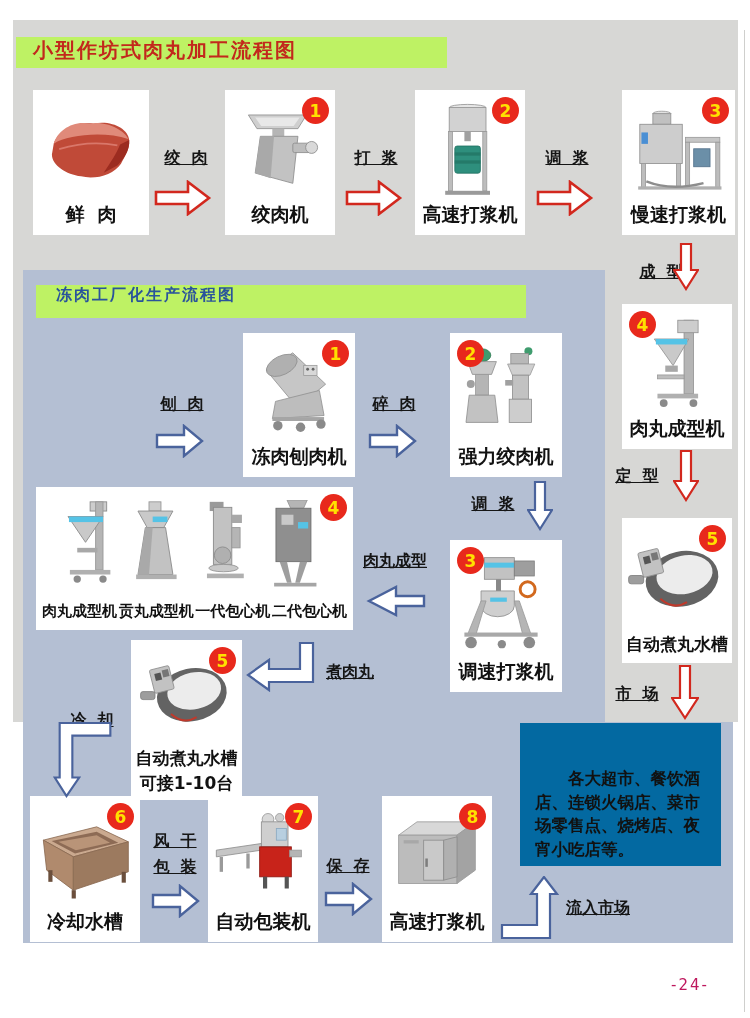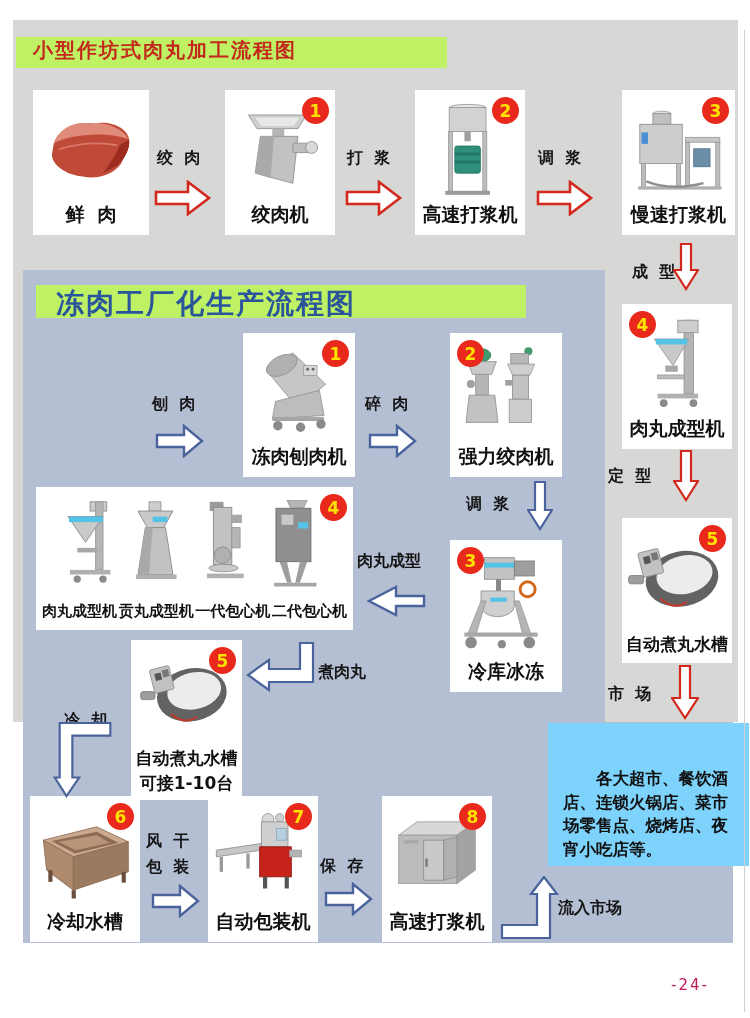--- a/index.html
+++ b/index.html
@@ -6,43 +6,43 @@
   #stage{position:relative;width:750px;height:1018px;background:#ffffff;overflow:hidden;
          font-family:"DejaVu Sans",sans-serif;}
   .panel{position:absolute;}
   .gray-base{left:13px;top:20px;width:725px;height:702px;background:#d7d7d5;}
   .blue-a{left:23px;top:270px;width:582px;height:673px;background:#b4bfd3;}
   .blue-b{left:605px;top:722px;width:128px;height:221px;background:#b4bfd3;}
   .title-bar{position:absolute;background:#bef264;display:flex;}
   .t1{left:16px;top:37px;width:431px;height:31px;}
   .t1 span{margin-left:17px;font-size:20px;font-weight:bold;color:#c2281c;letter-spacing:2px;}
   .t2{left:36px;top:285px;width:490px;height:33px;}
-  .t2 span{margin-left:20px;font-size:28px;font-weight:bold;color:#2a549b;letter-spacing:2px;}
+  .t2 span{margin-left:20px;font-size:16px;font-weight:bold;color:#2a549b;letter-spacing:2px;}
   .card{position:absolute;background:#ffffff;}
   .clabel{position:absolute;bottom:7px;left:0;right:0;text-align:center;
           font-weight:bold;font-size:19px;color:#111;white-space:pre;}
   .clabel.sm{font-size:17px;}
   .clabel2{position:absolute;bottom:4px;left:0;right:0;text-align:center;
            font-weight:bold;font-size:17px;color:#111;line-height:25px;white-space:pre;}
   .badge{position:absolute;width:27px;height:27px;border-radius:50%;background:#e8291c;
          color:#ffe100;font-size:17px;font-weight:bold;display:flex;align-items:center;
          justify-content:center;z-index:4;}
   .tr{top:7px;right:6px;} .tl{top:7px;left:7px;}
   .flabel{position:absolute;font-weight:bold;font-size:16px;color:#151515;
-          text-align:left;white-space:pre;z-index:3;}
+          text-align:center;white-space:pre;z-index:3;text-decoration:underline;}
   .arrow{position:absolute;z-index:3;}
   .mimg{position:absolute;left:0;top:4px;right:0;bottom:30px;display:flex;
         align-items:center;justify-content:center;}
   .mimg.tall{bottom:56px;}
   .gmach{position:absolute;left:0;top:8px;right:0;bottom:34px;display:flex;
          align-items:center;justify-content:center;}
   .glabels{position:absolute;bottom:9px;left:6px;right:6px;display:flex;
            justify-content:space-between;}
   .glabels span{font-weight:bold;font-size:15px;color:#111;white-space:nowrap;}
-  .market-box{position:absolute;left:548px;top:723px;width:201px;height:143px;background:#7dd3fc;}
+  .market-box{position:absolute;left:520px;top:723px;width:201px;height:143px;background:#0369a1;}
   .market-box p{margin:0;padding:44px 14px 0 15px;font-size:16.5px;font-weight:600;
                 color:#111;line-height:23.5px;text-indent:33px;}
   .page-num{position:absolute;left:660px;top:976px;width:60px;text-align:center;
             font-size:15px;color:#be185d;letter-spacing:2px;}
   .edge-line{position:absolute;left:744px;top:30px;width:1px;height:982px;background:#cfcfcd;}
 </style>
 </head>
 <body>
 
 <div id="stage">
@@ -257,21 +257,21 @@
         <path d="M30 48 h40 v18 a20 13 0 0 1 -40 0 Z" fill="#cfcfcf" stroke="#8d8d8d"></path>
         <rect x="41" y="56" width="20" height="5" fill="#55c3e6"></rect>
         <polygon points="14,100 30,60 36,60 24,100" fill="#b5b5b5" stroke="#999"></polygon>
         <polygon points="90,100 76,60 70,60 80,100" fill="#b5b5b5" stroke="#999"></polygon>
         <rect x="10" y="98" width="88" height="5" fill="#a8a8a8"></rect>
         <circle cx="18" cy="110" r="7" fill="#8a8a8a"></circle>
           <circle cx="88" cy="110" r="7" fill="#8a8a8a"></circle>
         <circle cx="55" cy="112" r="5" fill="#8a8a8a"></circle>
       </svg>
     </div>
-    <div class="clabel">冷库冰冻</div>
+    <div class="clabel">调速打浆机</div>
   </div>
 
   <div class="flabel" style="left:357px;top:551px;width:76px;">肉丸成型</div>
   <svg class="arrow" style="left:366px;top:585px;" width="60" height="32">
     <polygon points="58,11 30,11 30,2 3,16 30,30 30,21 58,21" fill="#fff" stroke="#4a639c" stroke-width="2.4"></polygon>
   </svg>
 
   <div class="card" style="left:36px;top:487px;width:317px;height:143px;">
     <div class="badge tr">4</div>
     <div class="gmach">

